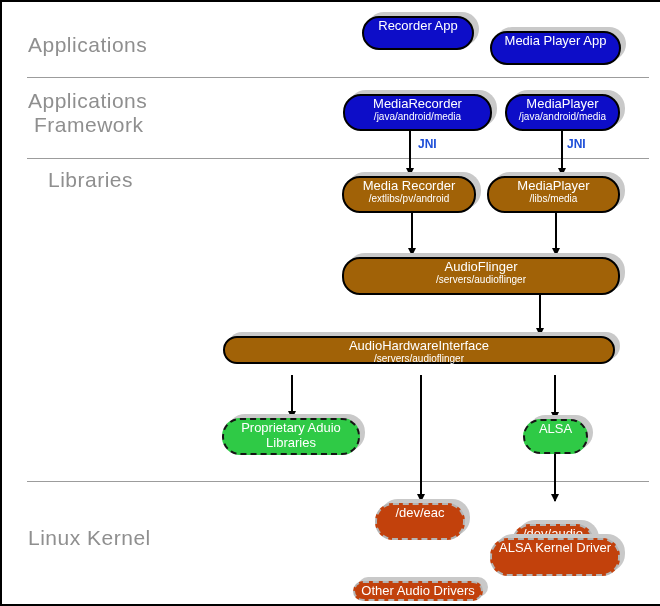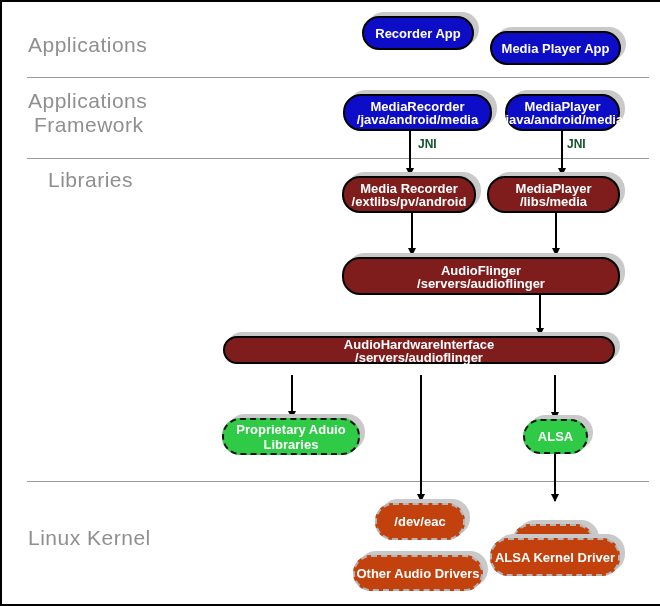--- a/index.html
+++ b/index.html
@@ -8,36 +8,36 @@
     border:2px solid #000;background:#fff;overflow:hidden;
     font-family:"Liberation Sans","DejaVu Sans",sans-serif;
     padding-left:40px;
   }
   .section-label{
     position:absolute;color:#8f8f8f;font-size:21px;line-height:24px;
     letter-spacing:0.5px;white-space:nowrap;
   }
   .divider{position:absolute;left:25px;width:622px;height:1px;background:#9c9c9c;}
   .node{
-    position:absolute;display:flex;flex-direction:column;align-items:center;justify-content:center;
+    position:absolute;display:flex;flex-direction:column;align-items:center;justify-content:flex-start;
     color:#fff;text-align:center;box-sizing:border-box;
-    border-radius:18px;box-shadow:5px -4px 0 #c9c9c9;font-weight:bold;
+    border-radius:18px;box-shadow:5px -4px 0 #c9c9c9;
   }
   .node .t{font-size:13px;line-height:15px;}
-  .node .s{font-size:13px;line-height:12px;}
+  .node .s{font-size:10px;line-height:12px;}
   .blue{background:#0d0dc8;border:2px solid #000;}
-  .green{background:#7f1d1d;border:2px solid #000;}
+  .green{background:#a16207;border:2px solid #000;}
   .green-dashed{background:#2fca46;border:2px dashed #151515;}
   .red-dashed{background:#c2410c;border:2px dashed #b4b4b4;}
   .vline{position:absolute;width:1.5px;background:#000;}
   .ahead{
     position:absolute;width:0;height:0;
     border-left:4px solid transparent;border-right:4px solid transparent;border-top:8px solid #000;
   }
-  .edge-label{position:absolute;color:#14532d;font-size:12px;font-weight:bold;}
+  .edge-label{position:absolute;color:#1d4ed8;font-size:12px;font-weight:bold;}
 </style>
 </head>
 <body>
 
 <div class="canvas">
 
   <div class="divider" style="top:75px;"></div>
   <div class="divider" style="top:156px;"></div>
   <div class="divider" style="top:479px;"></div>
 
@@ -124,20 +124,20 @@
 
   <div class="vline" style="left:552px;top:452px;height:47px;"></div>
   <div class="ahead" style="left:548.5px;top:492px;"></div>
 
   <div class="node red-dashed" style="left:373px;top:501px;width:90px;height:37px;">
     <div class="t">/dev/eac</div>
   </div>
   <div class="node red-dashed" style="left:510px;top:522px;width:82px;height:37px;">
     <div class="t">/dev/audio</div>
   </div>
-  <div class="node red-dashed" style="left:351px;top:553px;width:130px;height:36px;">
+  <div class="node red-dashed" style="left:351px;top:579px;width:130px;height:20px;">
     <div class="t">Other Audio Drivers</div>
   </div>
   <div class="node red-dashed" style="left:488px;top:536px;width:130px;height:38px;">
     <div class="t">ALSA Kernel Driver</div>
   </div>
 
 </div>
 
 </body></html>

